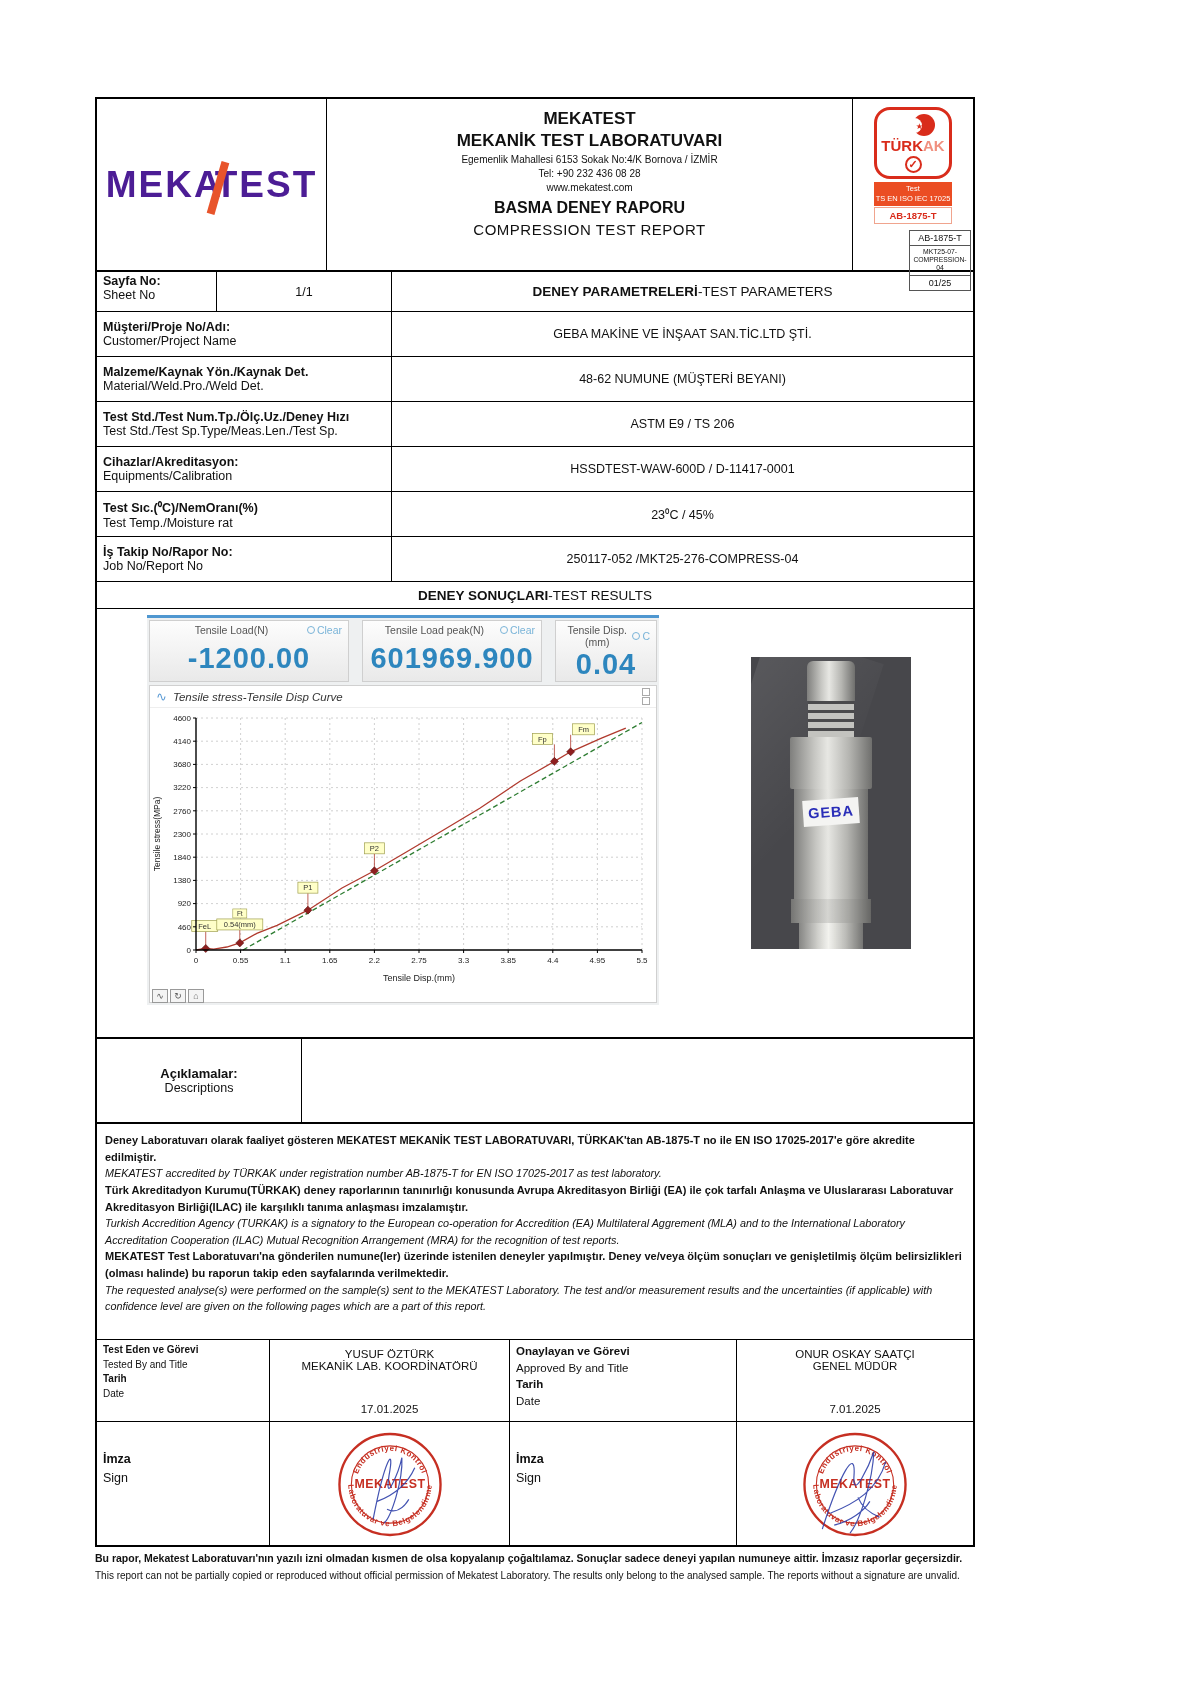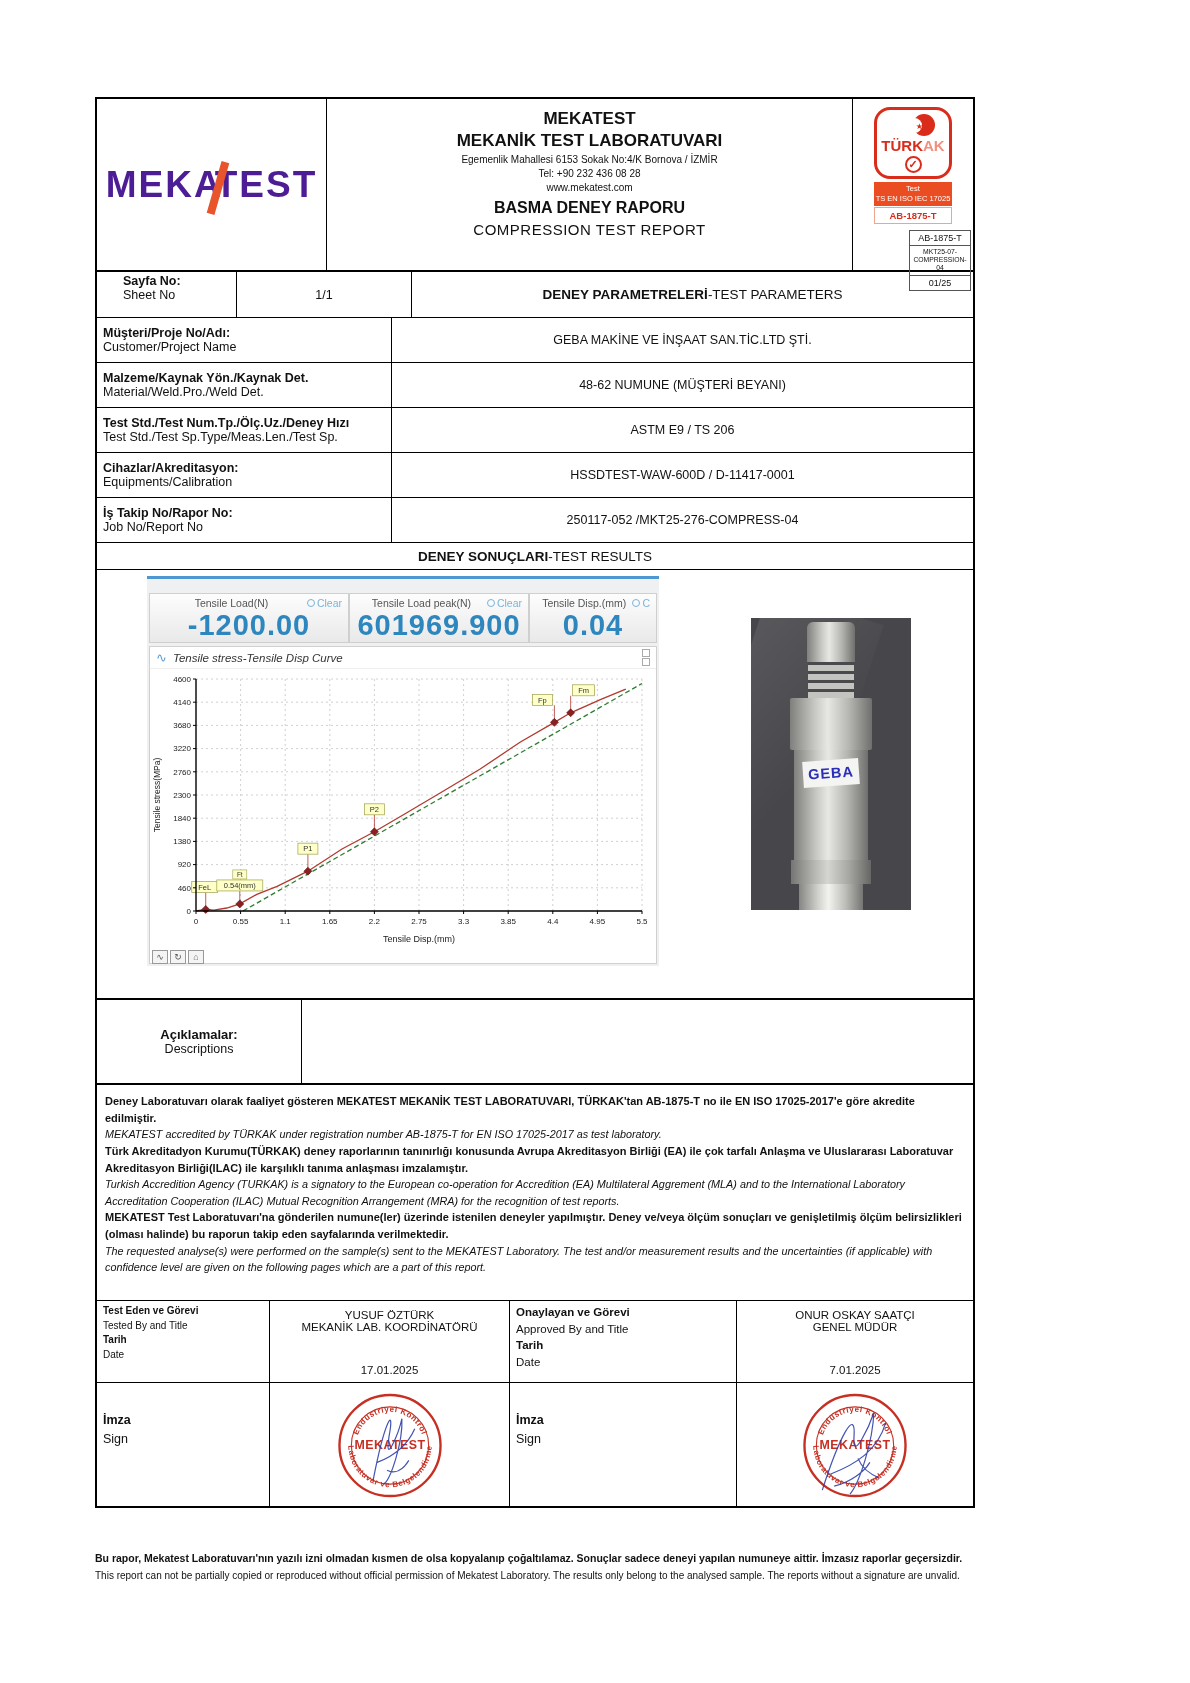--- a/index.html
+++ b/index.html
@@ -28,36 +28,36 @@
   .turkak-word .t1 { color:#d92c1b; } .turkak-word .t2 { color:#f0907f; }
   .turkak-check { width:17px; height:17px; border:2px solid #d92c1b; border-radius:50%; margin:2px auto 0; color:#d92c1b; font-size:11px; font-weight:bold; line-height:13px; }
   .cert-orange { width:78px; margin:3px auto 0; background:#eb4d23; color:#fff; text-align:center; font-size:7.5px; padding:2px 0; line-height:1.3; }
   .cert-no { width:78px; margin:1px auto 0; border:1px solid #f0a48e; color:#d92c1b; font-weight:bold; text-align:center; font-size:9.5px; padding:2px 0; }
   .mini-tbl { width:62px; margin:6px 2px 0 auto; border:1px solid #555; text-align:center; }
   .mini-tbl div { border-bottom:1px solid #555; padding:2px 1px; font-size:9px; }
   .mini-tbl div:nth-child(2){ font-size:6.8px; line-height:1.25; }
   .mini-tbl div:last-child { border-bottom:none; }
 
   
-  .sheet-row { display:flex; height:46px; border-bottom:1.5px solid #000;padding-left:20px; }
+  .sheet-row { display:flex; height:40px; border-bottom:1.5px solid #000; }
   .sheet-row .c1 { width:120px; border-right:1.5px solid #000; padding:2px 6px; }
   .sheet-row .c2 { width:175px; border-right:1.5px solid #000; display:flex; align-items:center; justify-content:center; font-size:12.5px; }
   .sheet-row .c3 { flex:1; display:flex; align-items:center; justify-content:center; font-size:13.5px; }
   .lab-tr { font-weight:bold; font-size:12.5px; }
   .lab-en { font-size:12.5px; }
   .prow { display:flex; height:45px; border-bottom:1.5px solid #000; }
   .prow .pl { width:295px; border-right:1.5px solid #000; padding:4px 6px; display:flex; flex-direction:column; justify-content:center; }
   .prow .pv { flex:1; display:flex; align-items:center; justify-content:center; font-size:12.5px; }
   .sec-title { height:27px; border-bottom:1.5px solid #000; display:flex; align-items:center; justify-content:center; font-size:13.5px; }
   .bold { font-weight:bold; }
 
   
   .results { position:relative; height:430px; border-bottom:2px solid #000; }
   .soft-panel { position:absolute; left:50px; top:6px; width:512px; height:390px; background:#eef0f1; border-top:3px solid #4f97d0; padding:2px; }
-  .tiles { display:flex; gap:0; height:62px;align-items:flex-end; }
+  .tiles { display:flex; gap:13px; height:62px; }
   .tile { background:linear-gradient(#fdfdfd,#e9e9e9); border:1px solid #cfcfcf; display:flex; flex-direction:column; overflow:hidden; }
   .tile.t1{width:200px;} .tile.t2{width:180px;} .tile.t3{flex:1;}
   .tile-top { display:flex; align-items:center; font-size:10.5px; color:#555; padding:3px 6px 0; }
   .tile-top .tl { flex:1; text-align:center; }
   .clear-btn { color:#7ab4d8; display:flex; align-items:center; gap:2px; white-space:nowrap; }
   .clear-circ { width:8px; height:8px; border:1px solid #7ab4d8; border-radius:50%; display:inline-block; }
   .tile-val { flex:1; display:flex; align-items:center; justify-content:center; font-size:29px; font-weight:bold; color:#2d86be; letter-spacing:1px; }
   .chart-wid { margin-top:3px; background:#fff; border:1px solid #d0d0d0; height:318px; }
   .chart-hd { height:22px; display:flex; align-items:center; padding:0 6px; border-bottom:1px solid #eee; }
   .wave-ico { color:#5b9bd5; font-size:13px; margin-right:6px; }
@@ -194,20 +194,27 @@
           <div class="lab-en">Test Std./Test Sp.Type/Meas.Len./Test Sp.</div>
         </div>
       <div class="pv">ASTM E9 / TS 206</div>
     </div>
     <div class="prow">
       <div class="pl">
           <div class="lab-tr">Cihazlar/Akreditasyon:</div>
           <div class="lab-en">Equipments/Calibration</div>
         </div>
       <div class="pv">HSSDTEST-WAW-600D / D-11417-0001</div>
+    </div>
+    <div class="prow">
+      <div class="pl">
+          <div class="lab-tr">Test Sıc.(⁰C)/NemOranı(%)</div>
+          <div class="lab-en">Test Temp./Moisture rat</div>
+        </div>
+      <div class="pv">23⁰C / 45%</div>
     </div>
     <div class="prow">
       <div class="pl">
           <div class="lab-tr">İş Takip No/Rapor No:</div>
           <div class="lab-en">Job No/Report No</div>
         </div>
       <div class="pv">250117-052 /MKT25-276-COMPRESS-04</div>
     </div>
 
     <div class="sec-title">

